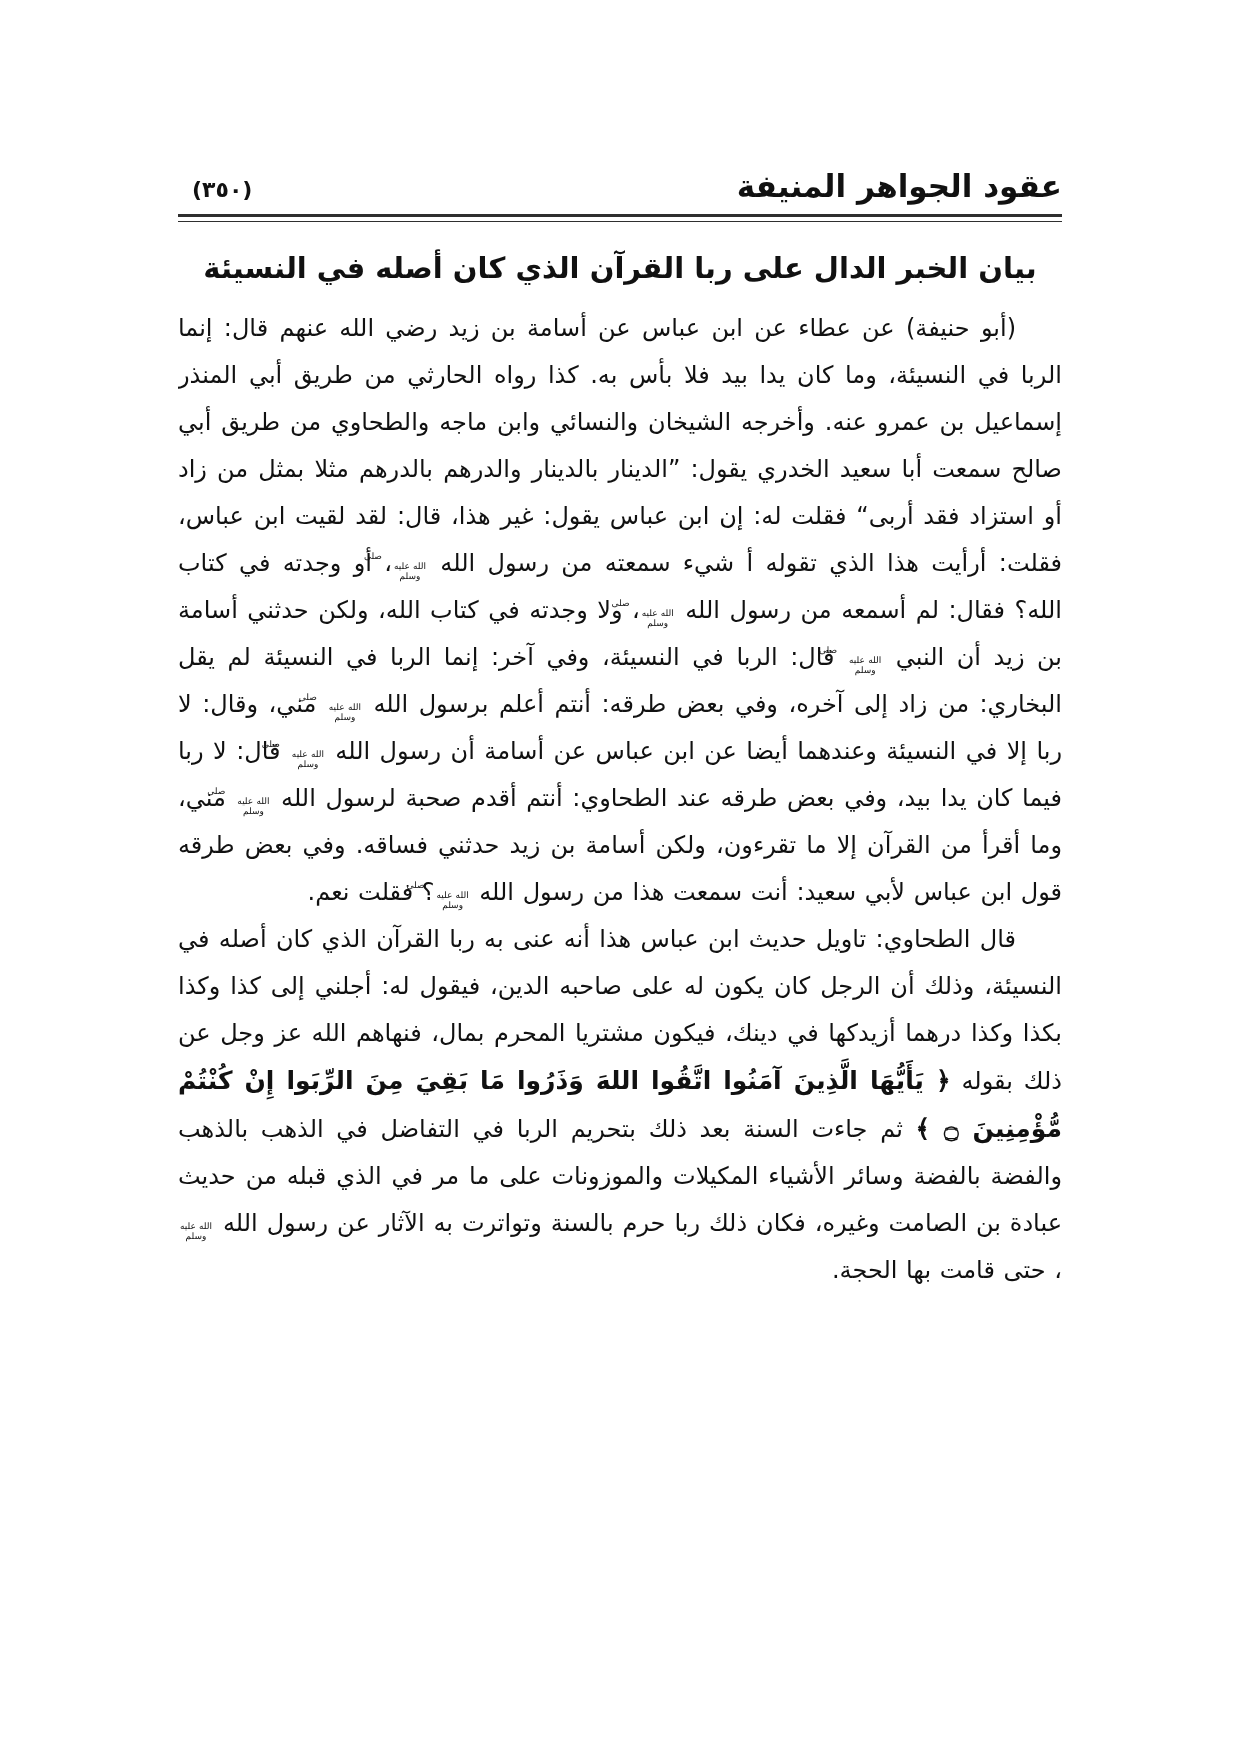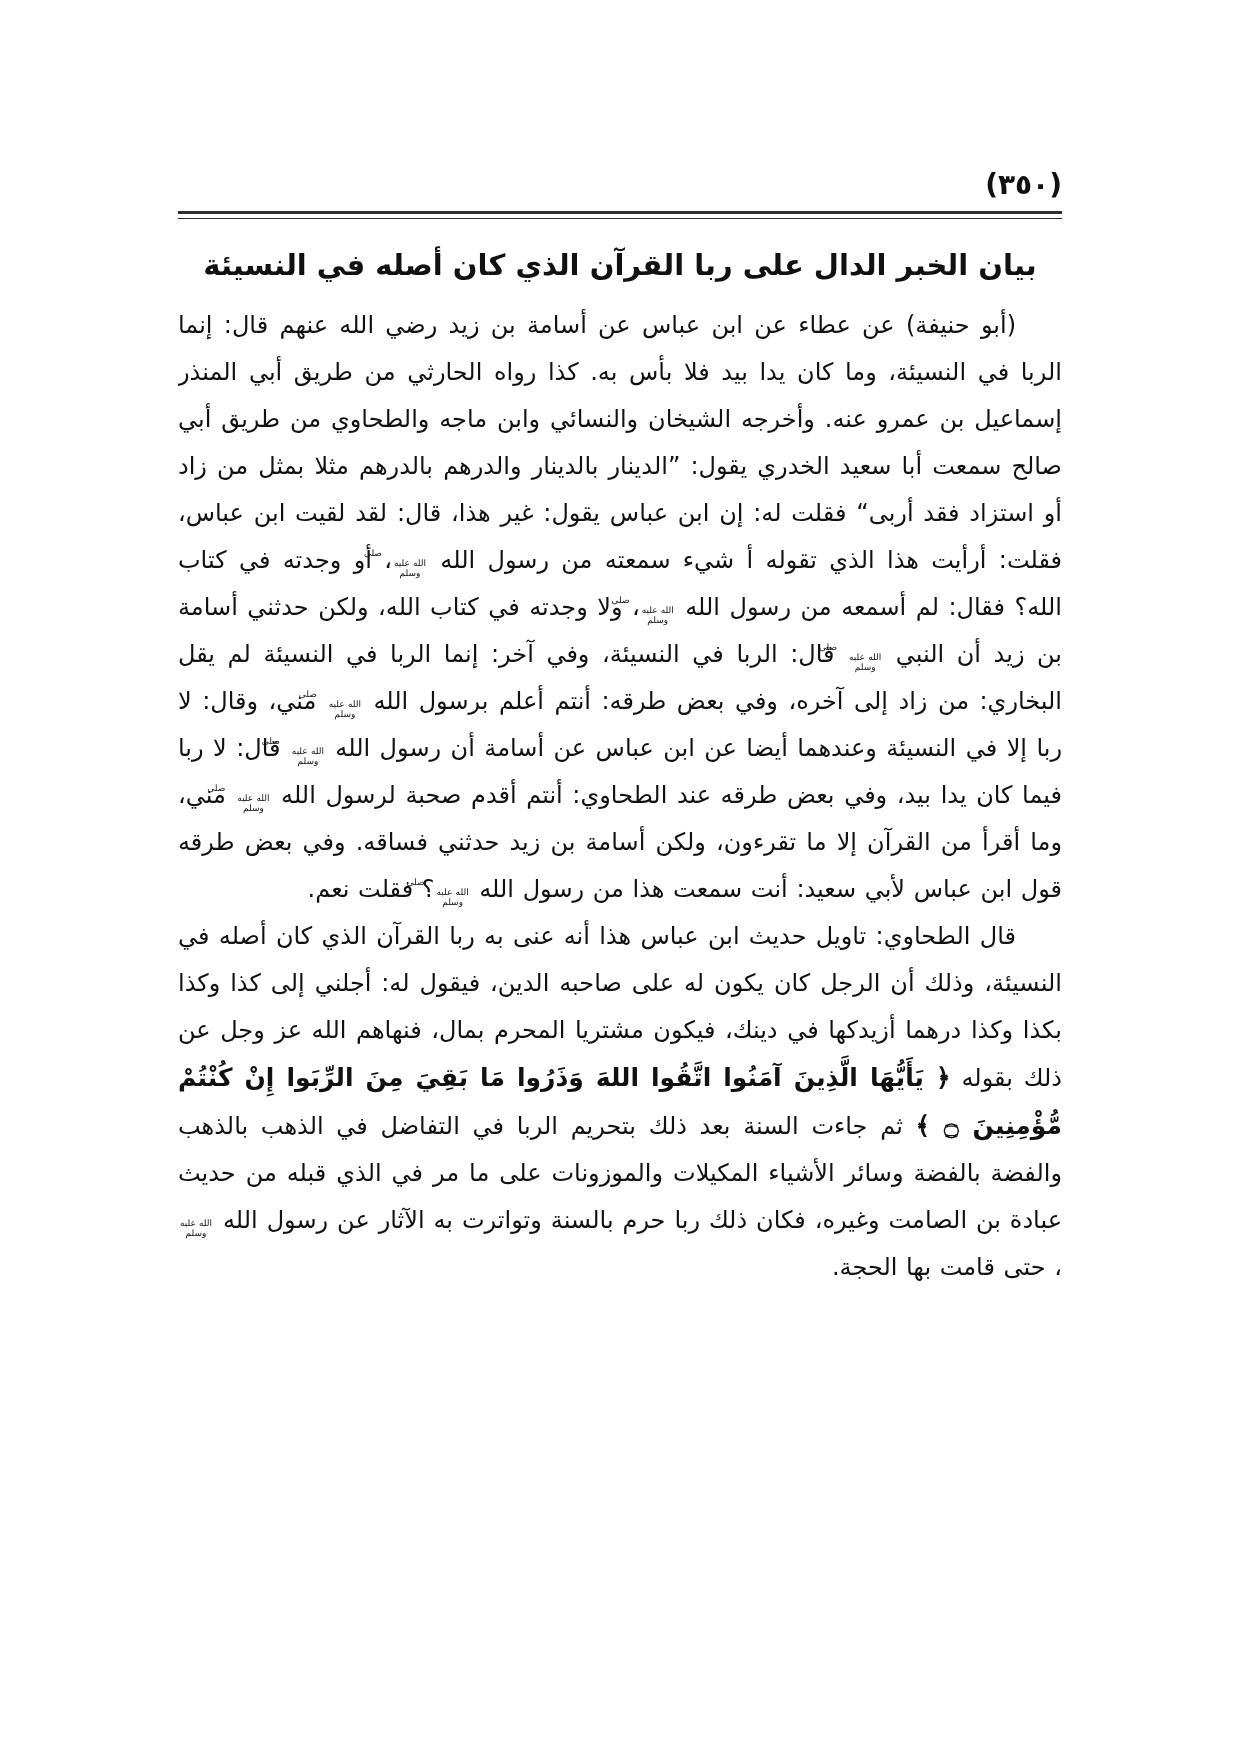--- a/index.html
+++ b/index.html
@@ -29,21 +29,21 @@
     justify-content: space-between;
     align-items: baseline;
   }
   .book-title {
     font-weight: bold;
     font-size: 31px;
     letter-spacing: 0;
   }
   .page-number {
     font-weight: bold;
-    font-size: 28px;
+    font-size: 22px;
     padding-left: 14px;
   }
   .header-rule {
     margin-top: 10px;
     height: 4px;
     border-top: 3px solid #2f2f2f;
     border-bottom: 1px solid #2f2f2f;
   }
   .section-heading {
     margin: 26px 0 16px 0;
@@ -95,20 +95,21 @@
     font-size: 27px;
   }
 </style>
 </head>
 <body>
 
 <div class="page">
   <div class="page-inner">
 
     <header class="page-header">
+      <div class="book-title">عقود الجواهر المنيفة</div>
       <div class="page-number">(٣٥٠)</div>
     </header>
 
     <div class="header-rule"></div>
 
     <h1 class="section-heading">بيان الخبر الدال على ربا القرآن الذي كان أصله في النسيئة</h1>
 
     <main class="body-text">
       <p class="para">(أبو حنيفة) عن عطاء عن ابن عباس عن أسامة بن زيد رضي الله عنهم قال: إنما الربا في النسيئة، وما كان يدا بيد فلا بأس به. كذا رواه الحارثي من طريق أبي المنذر إسماعيل بن عمرو عنه. وأخرجه الشيخان والنسائي وابن ماجه والطحاوي من طريق أبي صالح سمعت أبا سعيد الخدري يقول: ”الدينار بالدينار والدرهم بالدرهم مثلا بمثل من زاد أو استزاد فقد أربى“ فقلت له: إن ابن عباس يقول: غير هذا، قال: لقد لقيت ابن عباس، فقلت: أرأيت هذا الذي تقوله أ شيء سمعته من رسول الله <span class="saw">صلى الله عليه وسلم</span>، أو وجدته في كتاب الله؟ فقال: لم أسمعه من رسول الله <span class="saw">صلى الله عليه وسلم</span>، ولا وجدته في كتاب الله، ولكن حدثني أسامة بن زيد أن النبي <span class="saw">صلى الله عليه وسلم</span> قال: الربا في النسيئة، وفي آخر: إنما الربا في النسيئة لم يقل البخاري: من زاد إلى آخره، وفي بعض طرقه: أنتم أعلم برسول الله <span class="saw">صلى الله عليه وسلم</span> مني، وقال: لا ربا إلا في النسيئة وعندهما أيضا عن ابن عباس عن أسامة أن رسول الله <span class="saw">صلى الله عليه وسلم</span> قال: لا ربا فيما كان يدا بيد، وفي بعض طرقه عند الطحاوي: أنتم أقدم صحبة لرسول الله <span class="saw">صلى الله عليه وسلم</span> مني، وما أقرأ من القرآن إلا ما تقرءون، ولكن أسامة بن زيد حدثني فساقه. وفي بعض طرقه قول ابن عباس لأبي سعيد: أنت سمعت هذا من رسول الله <span class="saw">صلى الله عليه وسلم</span>؟ فقلت نعم.</p>
 

